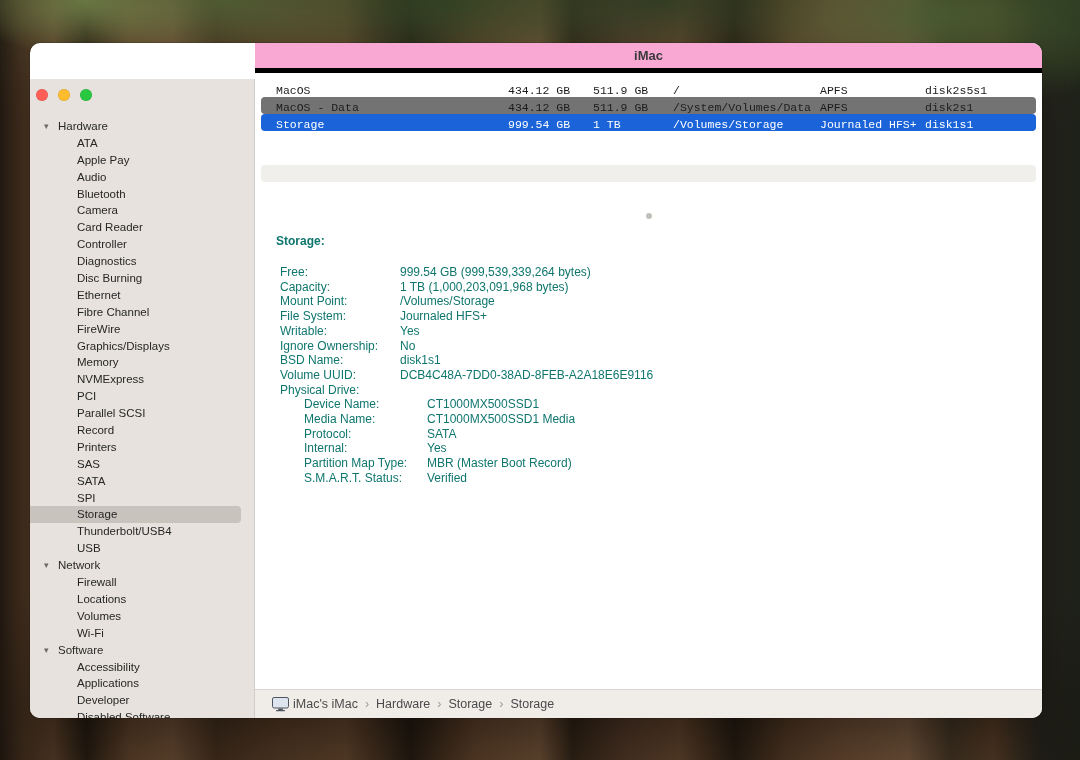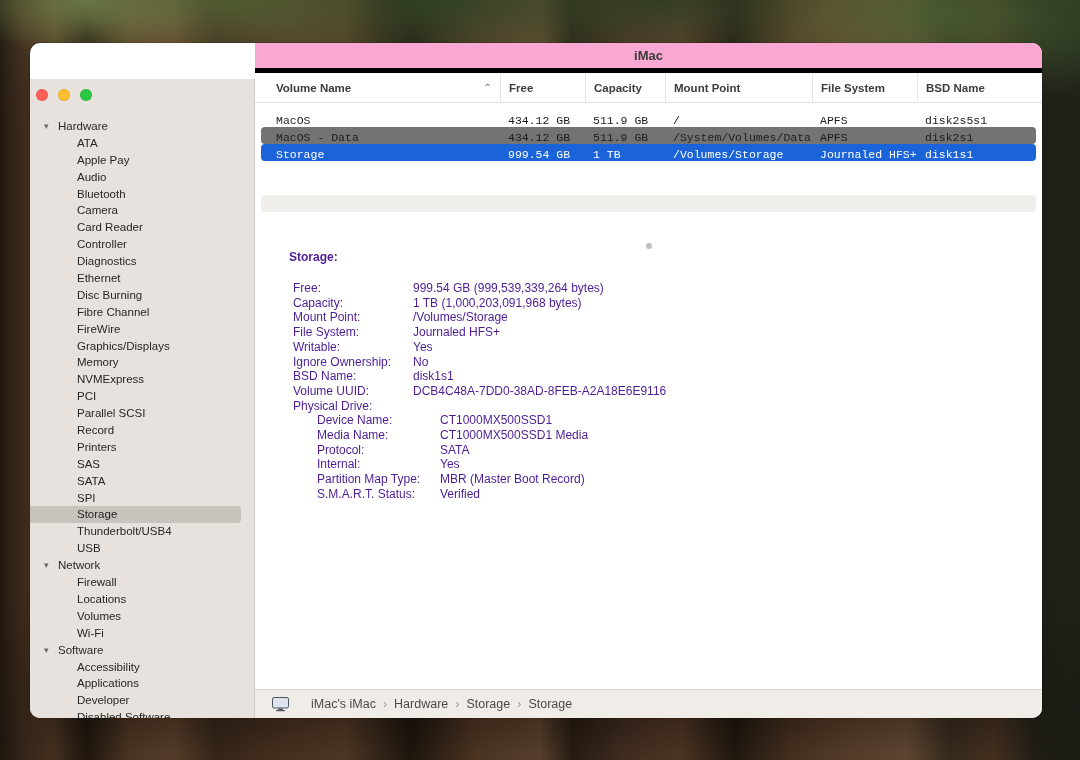--- a/index.html
+++ b/index.html
@@ -81,33 +81,33 @@
   .t-cell.c0 { width:239px; padding-left:15px; }
   .t-cell.c1 { width:85px; }
   .t-cell.c2 { width:80px; }
   .t-cell.c3 { width:147px; }
   .t-cell.c4 { width:105px; }
   .t-cell.c5 { flex:1; }
 
   .splitter { position:relative; margin-top:28px; height:10px; }
   .splitter .dot { position:absolute; left:50%; top:3px; width:6px; height:6px; margin-left:-3px; border-radius:50%; background:#c3bfba; }
 
-  .details { padding-left:34px; font-size:12px; color:#4c1d95; }
+  .details { margin-top:14px; padding-left:21px; font-size:12px; color:#0f766e; }
   .details-title { font-weight:700; }
   .detail-fields { margin-top:17px; padding-left:4px; }
   .detail-row { display:flex; line-height:14.7px; white-space:nowrap; }
   .detail-row .dl { width:120px; flex:none; }
   .detail-row.indent { padding-left:24px; }
   .detail-row.indent .dl { width:123px; }
 
   
   .statusbar {
     position:absolute; left:225px; right:0; bottom:0; height:29px;
     background:#f0ede9; border-top:1px solid #d9d5d0;
-    display:flex; align-items:center; padding-left:17px; gap:22px;
+    display:flex; align-items:center; padding-left:17px; gap:4px;
     font-size:12.5px; color:#4a4a4a;
   }
   .crumbs { display:flex; align-items:center; gap:7px; }
   .crumbs .sep { color:#9a9691; }
 </style>
 </head>
 <body>
 
 <div class="stage">
   <div class="window">
@@ -121,22 +121,22 @@
       <div class="sb-list">
           <div class="sb-row sb-section"><span class="chev">▾</span><span>Hardware</span></div>
           <div class="sb-row sb-item">ATA</div>
           <div class="sb-row sb-item">Apple Pay</div>
           <div class="sb-row sb-item">Audio</div>
           <div class="sb-row sb-item">Bluetooth</div>
           <div class="sb-row sb-item">Camera</div>
           <div class="sb-row sb-item">Card Reader</div>
           <div class="sb-row sb-item">Controller</div>
           <div class="sb-row sb-item">Diagnostics</div>
+          <div class="sb-row sb-item">Disc Burning</div>
           <div class="sb-row sb-item">Ethernet</div>
-          <div class="sb-row sb-item">Disc Burning</div>
           <div class="sb-row sb-item">Fibre Channel</div>
           <div class="sb-row sb-item">FireWire</div>
           <div class="sb-row sb-item">Graphics/Displays</div>
           <div class="sb-row sb-item">Memory</div>
           <div class="sb-row sb-item">NVMExpress</div>
           <div class="sb-row sb-item">PCI</div>
           <div class="sb-row sb-item">Parallel SCSI</div>
           <div class="sb-row sb-item">Record</div>
           <div class="sb-row sb-item">Printers</div>
           <div class="sb-row sb-item">SAS</div>
@@ -158,41 +158,20 @@
           <div class="sb-row sb-item">Extensions</div>
           <div class="sb-row sb-item">Fonts</div>
         </div>
     </div>
 
     <div class="titlebar">
       <div class="title">iMac</div>
     </div>
 
     <div class="pane">
-      <div class="table-header">
-          <div class="th-cell c0">
-            <span>Volume Name</span>
-            <span class="sort">⌃</span>
-          </div>
-          <div class="th-cell c1">
-            <span>Free</span>
-          </div>
-          <div class="th-cell c2">
-            <span>Capacity</span>
-          </div>
-          <div class="th-cell c3">
-            <span>Mount Point</span>
-          </div>
-          <div class="th-cell c4">
-            <span>File System</span>
-          </div>
-          <div class="th-cell c5">
-            <span>BSD Name</span>
-          </div>
-        </div>
       <div class="rows">
           <div class="t-row">
             <div class="t-cell c0">MacOS</div>
             <div class="t-cell c1">434.12 GB</div>
             <div class="t-cell c2">511.9 GB</div>
             <div class="t-cell c3">/</div>
             <div class="t-cell c4">APFS</div>
             <div class="t-cell c5">disk2s5s1</div>
           </div>
           <div class="t-row alt">

